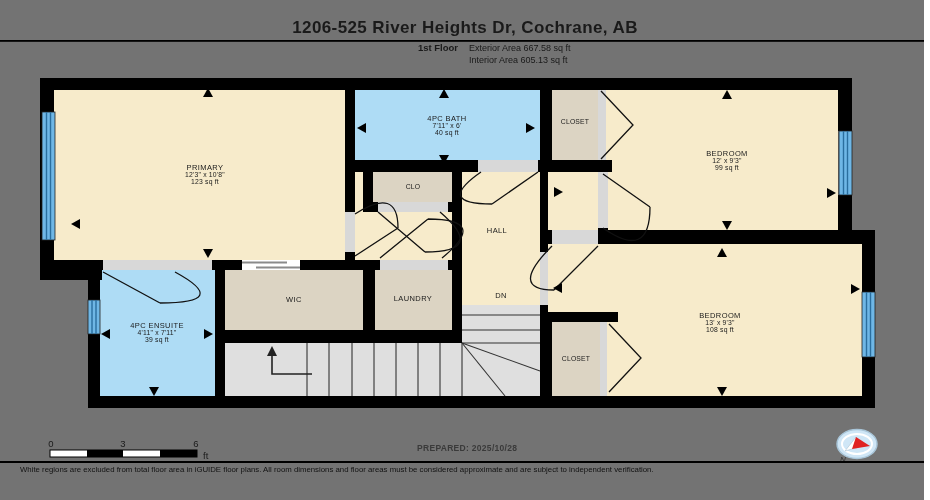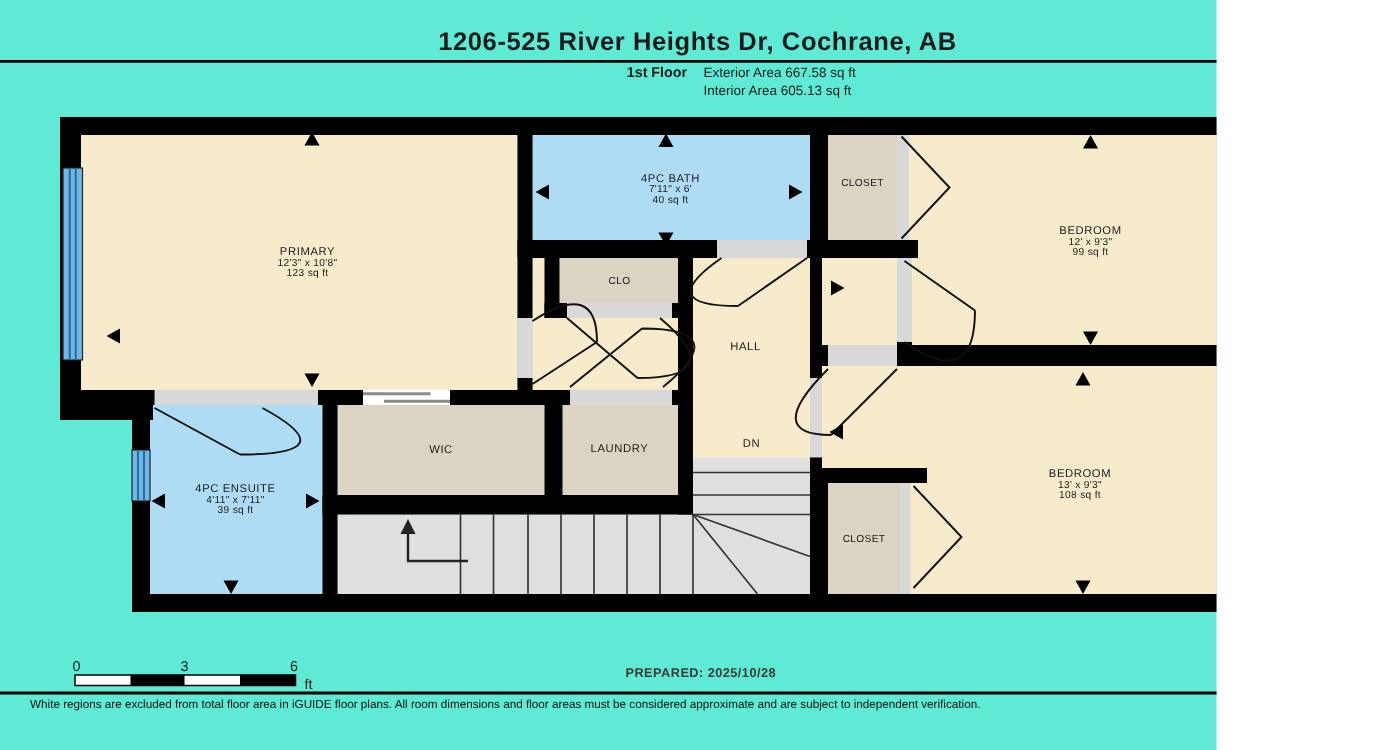--- a/index.html
+++ b/index.html
@@ -1,16 +1,16 @@
 <!DOCTYPE html>
 <html><head>
 <meta charset="utf-8">
 <style>
   html,body{margin:0;padding:0;background:#ffffff;}
-  .page{position:relative;width:811px;height:500px;background:#5eead4;overflow:hidden;
+  .page{position:relative;width:924px;height:500px;background:#737373;overflow:hidden;
         font-family:"Liberation Sans", sans-serif;}
   svg text{font-family:"Liberation Sans", sans-serif;fill:#1a1a1a;}
   .room-name{font-size:7.5px;letter-spacing:.4px;}
   .room-sub{font-size:6.8px;letter-spacing:.2px;}
   .title-text{font-size:17px;font-weight:bold;letter-spacing:.4px;}
   .sub-bold{font-size:9.5px;font-weight:bold;}
   .sub-norm{font-size:9px;}
   .scale-num{font-size:9.5px;}
   .prepared{font-size:8.5px;font-weight:600;fill:#3a3a3a;letter-spacing:.3px;}
   .disclaimer{font-size:7.8px;fill:#111;}

